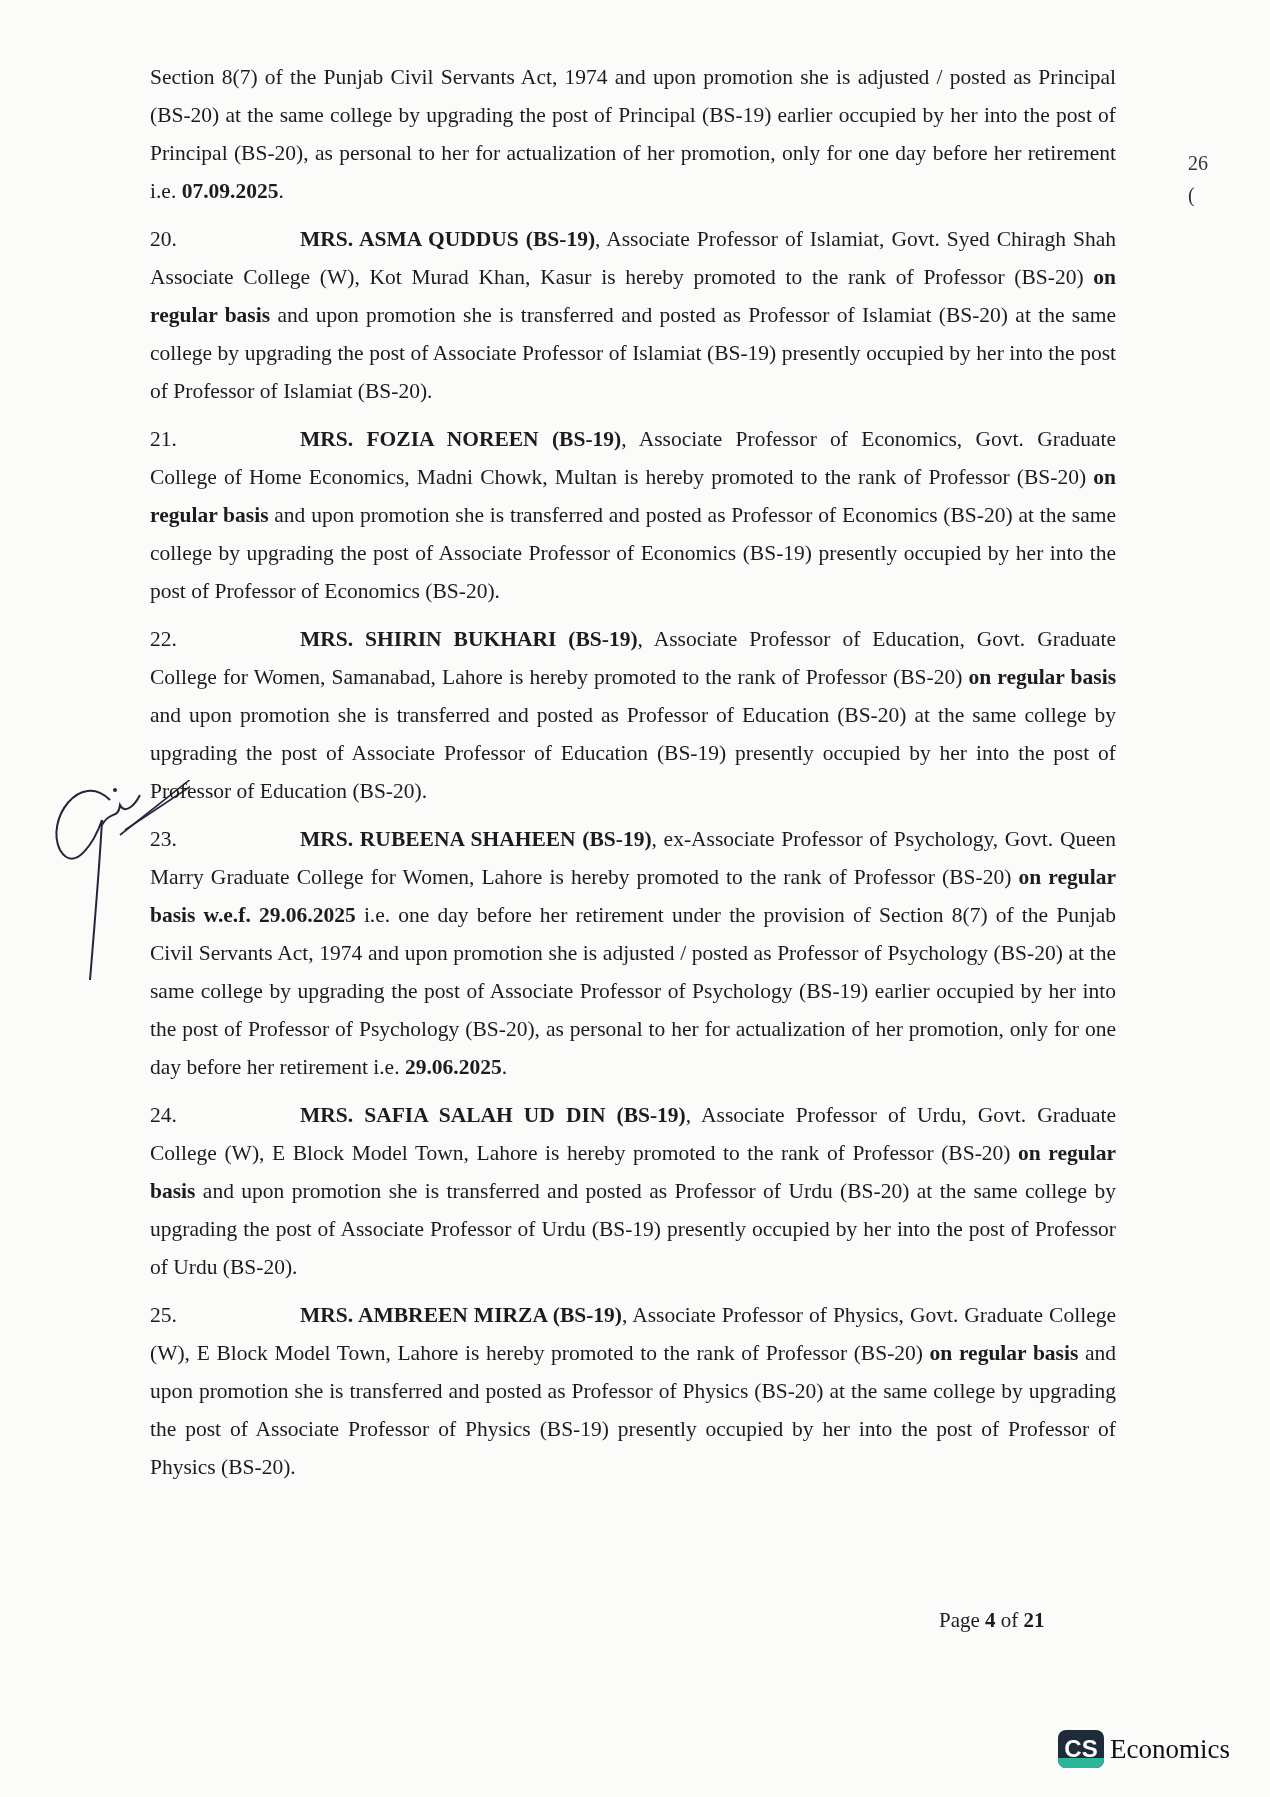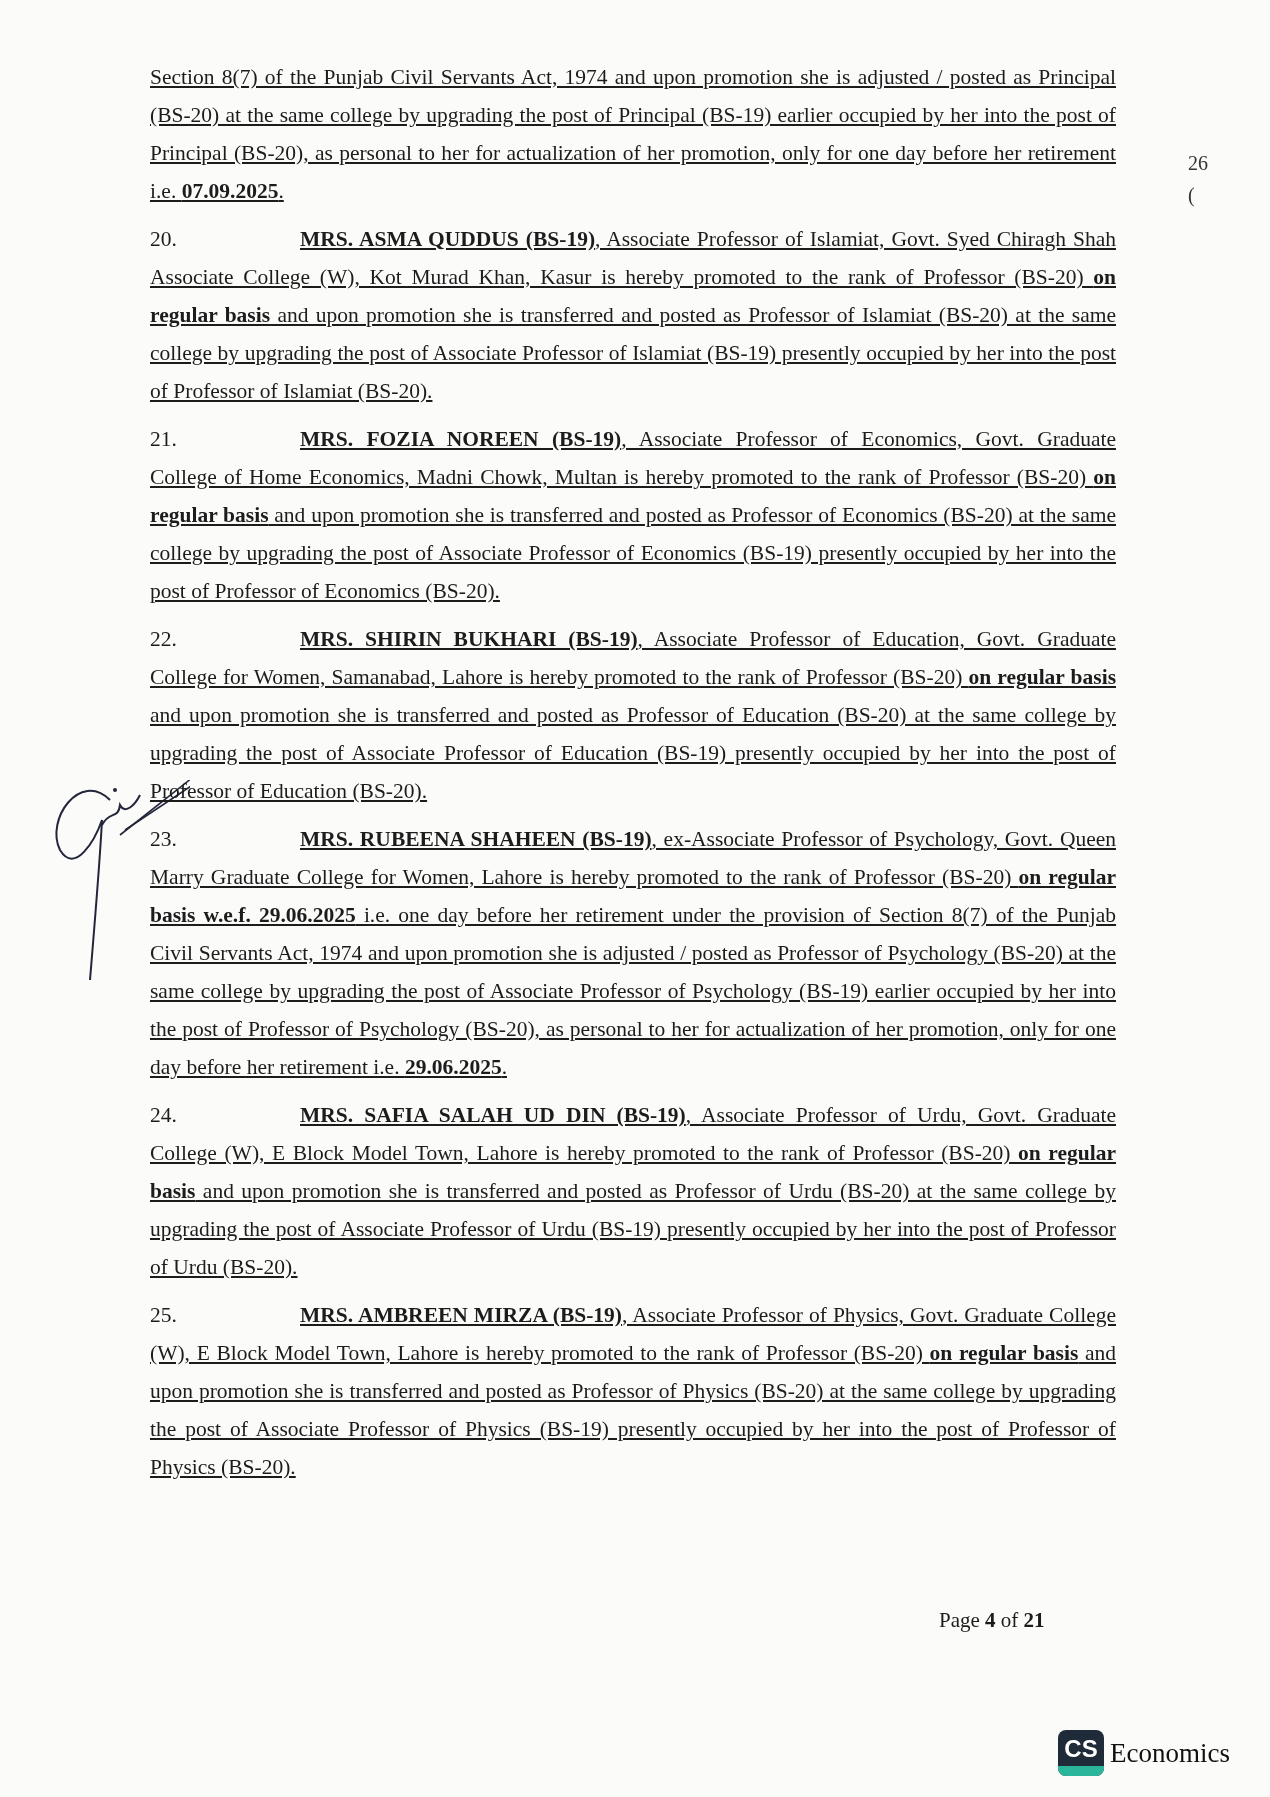--- a/index.html
+++ b/index.html
@@ -3,29 +3,29 @@
 <meta charset="utf-8">
 <style>
   html, body { margin: 0; padding: 0; }
   body {
     width: 1270px; height: 1797px; position: relative; overflow: hidden;
     background: #fbfbfa;
     font-family: "Liberation Serif", serif;
     color: #1c1c1c;
   }
   .page { position: absolute; left: 150px; top: 58px; width: 966px; }
-  .para { font-size: 21.5px; line-height: 38px; text-align: justify; margin: 0 0 10px 0; text-decoration: underline; }
+  .para { font-size: 21.5px; line-height: 38px; text-align: justify; margin: 0 0 10px 0; }
   .num { display: inline-block; width: 150px; }
   .name { font-weight: bold; }
   b { font-weight: bold; }
   .margin-note { position: absolute; left: 1188px; font-size: 20px; color: #333; margin-top: 24px; }
   .page-number { position: absolute; left: 939px; top: 1608px; font-size: 21px; }
   .page-number b { font-weight: bold; }
   .cs-logo { position: absolute; left: 1058px; top: 1730px; display: flex; align-items: center; }
-  .cs-box { width: 46px; height: 46px; border-radius: 8px; background: #1f2b38; position: relative; overflow: hidden; color: #fff; font-family: "Liberation Sans", sans-serif; font-weight: bold; font-size: 24px; text-align: center; line-height: 38px; }
+  .cs-box { width: 46px; height: 38px; border-radius: 8px; background: #1f2b38; position: relative; overflow: hidden; color: #fff; font-family: "Liberation Sans", sans-serif; font-weight: bold; font-size: 24px; text-align: center; line-height: 38px; }
   .cs-box::after { content: ""; position: absolute; left: 0; bottom: 0; width: 100%; height: 10px; background: #2bb59a; }
   .cs-text { font-size: 27px; margin-left: 6px; color: #111; }
   .signature { position: absolute; left: 40px; top: 780px; }
 </style>
 </head>
 <body>
 
 <div class="margin-note" style="top:128px">26</div>
 <div class="margin-note" style="top:160px">(</div>
 

